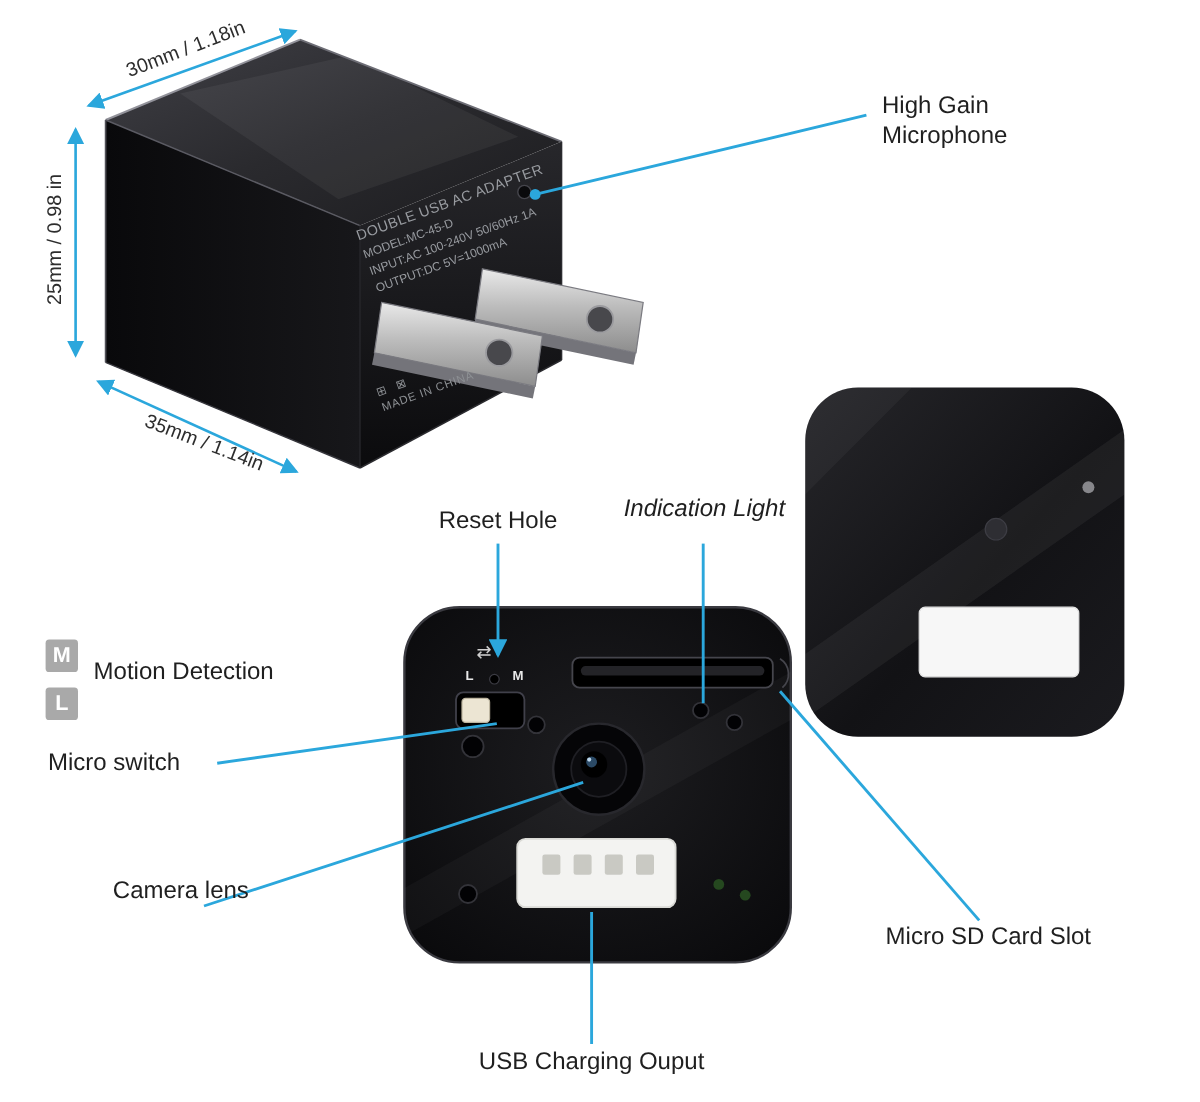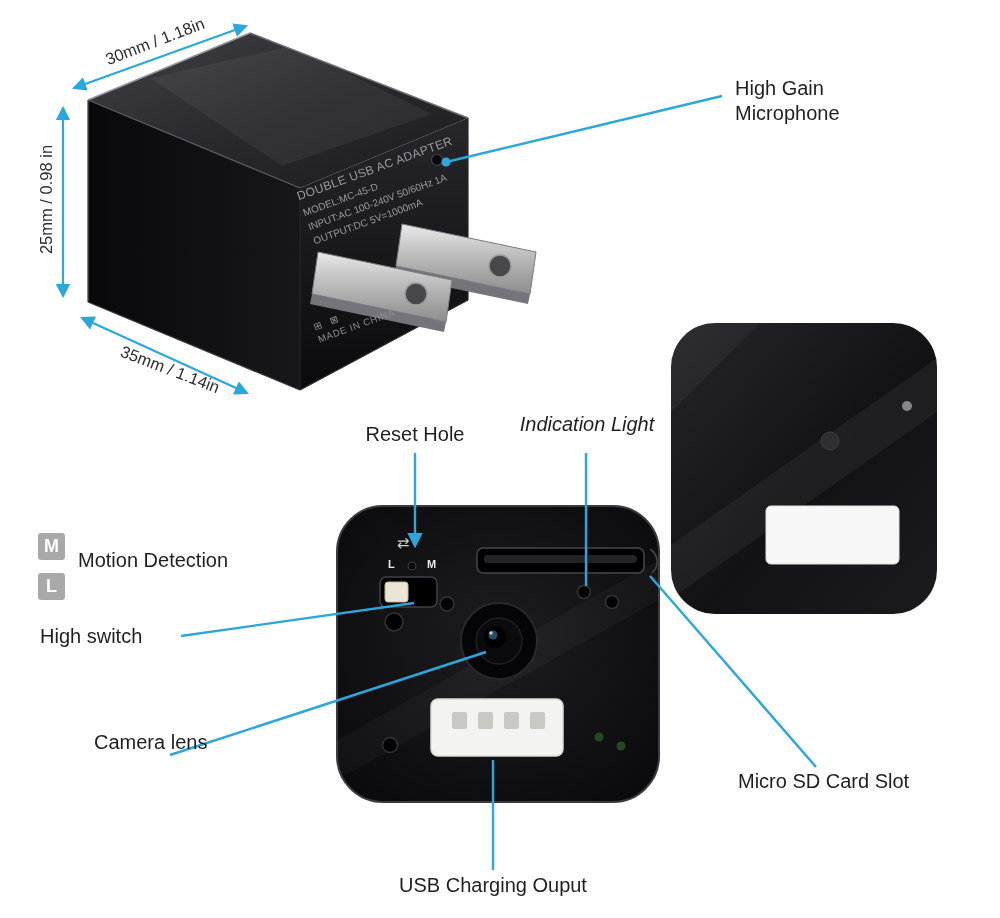--- a/index.html
+++ b/index.html
@@ -173,21 +173,21 @@
     <div class="ct2">OUTPUT:DC 5V=1000mA</div>
   </div>
   <div class="made-in">
     <div class="mi-icons">⊞ ⊠</div>
     <div class="mi-text">MADE IN CHINA</div>
   </div>
 
   <div class="label" style="left:735px;top:76px;width:145px;">High Gain Microphone</div>
   <div class="label center" style="left:352px;top:422px;width:126px;">Reset Hole</div>
   <div class="label center" style="left:502px;top:412px;width:170px;font-style:italic;">Indication Light</div>
-  <div class="label" style="left:40px;top:624px;">High switch</div>
+  <div class="label" style="left:40px;top:624px;">Micro switch</div>
   <div class="label" style="left:94px;top:730px;">Camera lens</div>
   <div class="label center" style="left:375px;top:873px;width:236px;">USB Charging Ouput</div>
   <div class="label" style="left:738px;top:769px;">Micro SD Card Slot</div>
 
   <div class="badge" style="left:38px;top:533px;">M</div>
   <div class="label" style="left:78px;top:536px;margin-top:12px;">Motion Detection</div>
   <div class="badge" style="left:38px;top:573px;">L</div>
 
   <span class="sw-arrows" style="left:397px;top:534px;">⇄</span>
   <span class="sw-letter" style="left:388px;top:558px;">L</span>

